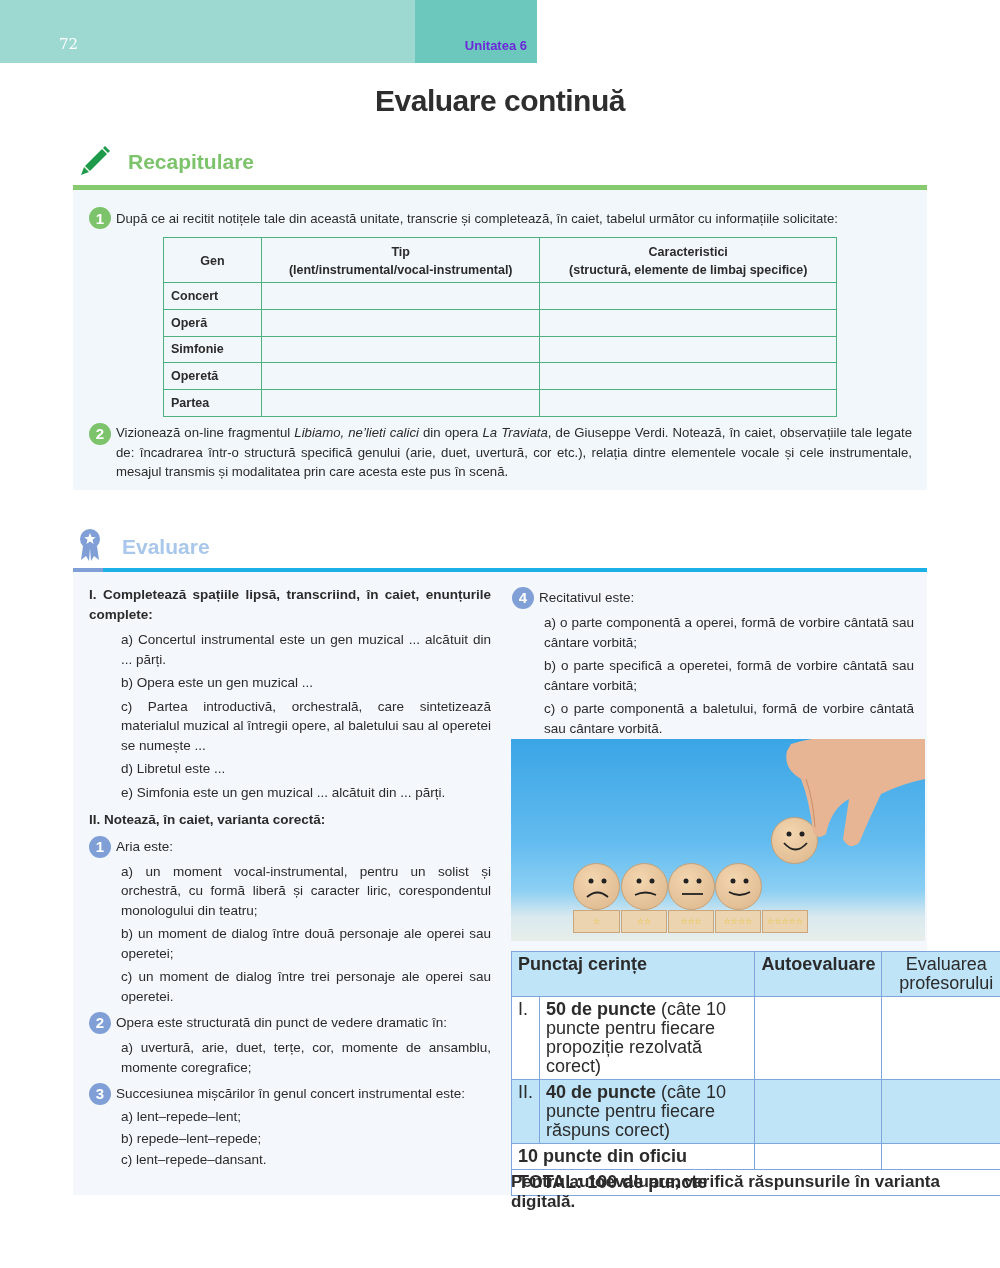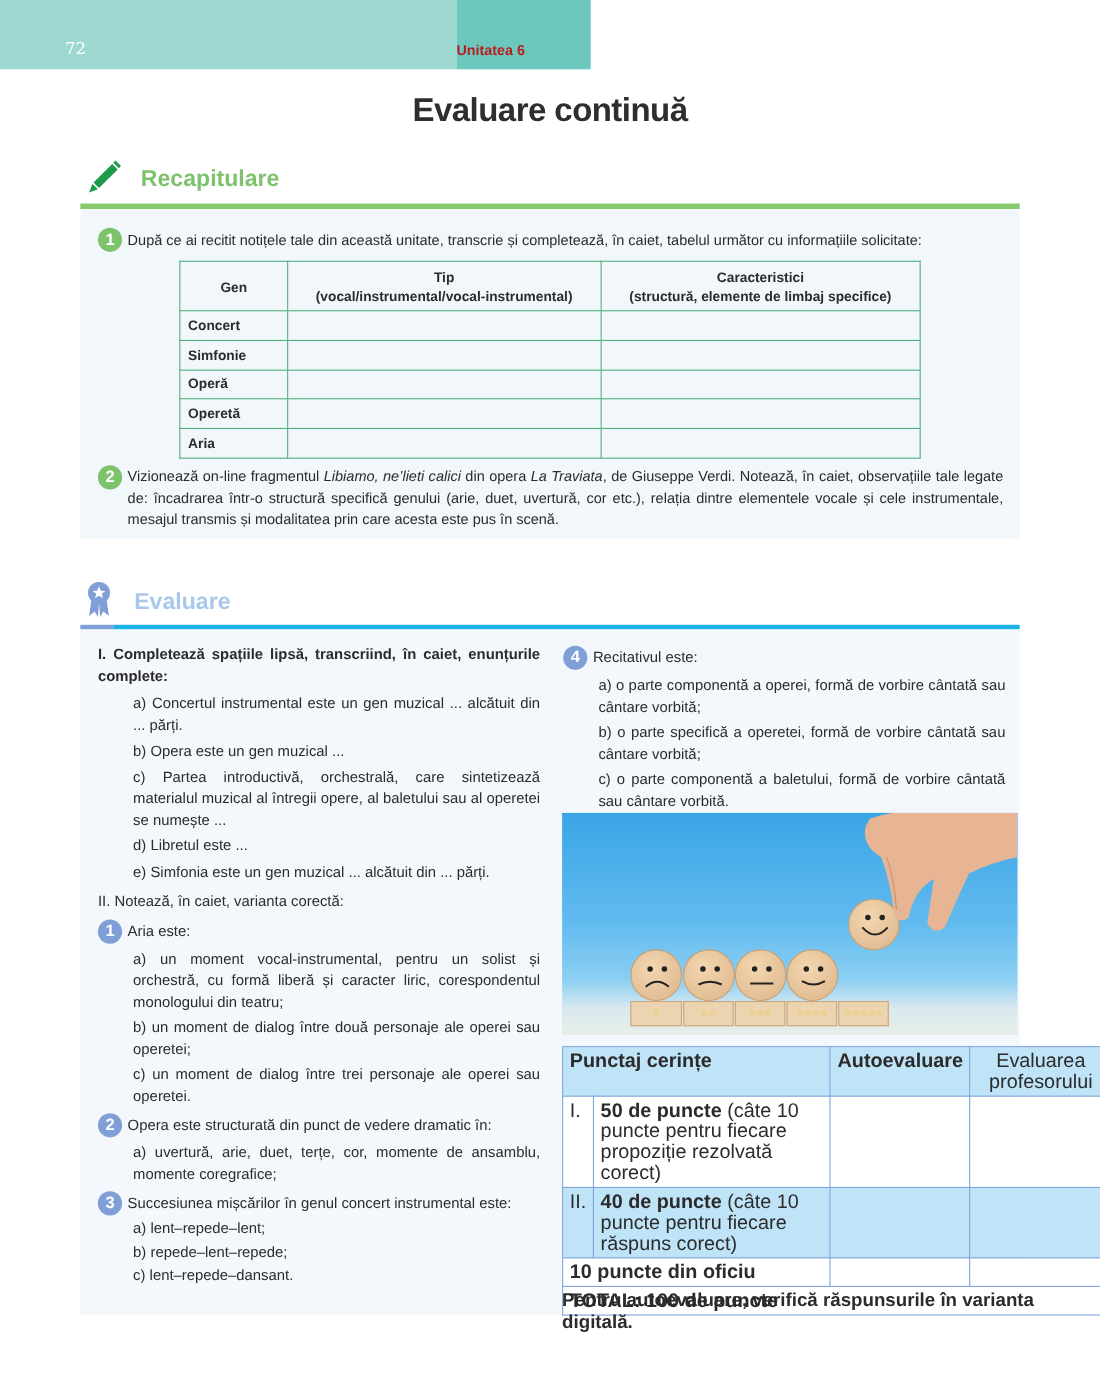--- a/index.html
+++ b/index.html
@@ -3,21 +3,21 @@
 <meta charset="utf-8">
 <style>
   * { box-sizing: border-box; margin: 0; padding: 0; }
   html, body { width: 1000px; height: 1268px; background: #ffffff; }
   body { font-family: "Liberation Sans", sans-serif; color: #2b2b2b; position: relative; overflow: hidden; }
 
   
   .topband { position: absolute; left: 0; top: 0; width: 415px; height: 63px; background: #9dd8d1; }
   .topband2 { position: absolute; left: 415px; top: 0; width: 122px; height: 63px; background: #6cc7bd; }
   .pagenum { position: absolute; left: 59px; top: 35px; font-family: "DejaVu Serif", serif; font-size: 15px; color: #ffffff; }
-  .unit { position: absolute; left: 415px; width: 112px; top: 38px; font-size: 13px; font-weight: bold; color: #b91c1c; }
+  .unit { position: absolute; left: 415px; width: 112px; top: 38px; text-align: right; font-size: 13px; font-weight: bold; color: #6d28d9; }
 
   .pagetitle { position: absolute; left: 0; width: 1000px; top: 84px; text-align: center; font-size: 30px; font-weight: bold; color: #2e2e2e; letter-spacing: -0.5px; }
 
   
   .sec-head { position: absolute; left: 78px; display: flex; align-items: center; }
   .sec-head .h { font-size: 21px; font-weight: bold; margin-left: 16px; }
   .recap-head { top: 144px; }
   .recap-head .h { color: #7cc36b; }
   .recap-line { position: absolute; left: 73px; top: 185px; width: 854px; height: 5px; background: #86c96f; }
   .recap-box { position: absolute; left: 73px; top: 190px; width: 854px; height: 300px; background: #f2f7fb; }
@@ -46,21 +46,21 @@
   .eval-line2 { position: absolute; left: 103px; top: 568px; width: 824px; height: 4px; background: #1cb1e6; }
   .eval-box { position: absolute; left: 73px; top: 572px; width: 854px; height: 623px; background: #f4f8fc; }
 
   .col { position: absolute; font-size: 13.5px; line-height: 19.5px; }
   .left { left: 89px; top: 585px; width: 402px; }
   .right { left: 512px; top: 587px; width: 402px; }
   .hd { font-weight: bold; text-align: justify; }
   .opt { padding-left: 32px; text-align: justify; margin-top: 4px; }
   .qrow { display: flex; align-items: center; margin-top: 6px; }
   .qrow .t { margin-left: 5px; }
-  .hd2 { font-weight: normal; margin-top: 8px; }
+  .hd2 { font-weight: bold; margin-top: 8px; }
 
   
   .photo { position: absolute; left: 511px; top: 739px; width: 414px; height: 202px; background: linear-gradient(180deg, #3aa5e6 0%, #62bbef 50%, #8ccff3 75%, #d9e9ef 88%, #e8eee9 100%); overflow: hidden; }
   .face { position: absolute; width: 47px; height: 47px; border-radius: 50%; background: radial-gradient(circle at 40% 35%, #f3d6b0, #dcb58a); border: 1px solid #c9a073; }
   .block { position: absolute; top: 171px; height: 23px; background: #edd4b0; border: 1px solid #c9a67c; font-size: 8px; color: #e3c320; text-align: center; line-height: 21px; }
   .hand { position: absolute; }
 
   table.score { position: absolute; left: 511px; top: 951px; width: 500px; border-collapse: collapse; font-size: 18px; line-height: 19px; }
   table.score td { border: 1.5px solid #7ea6dc; vertical-align: top; padding: 3px 6px; }
   table.score .blue td { background: #bfe3f7; }
@@ -92,45 +92,45 @@
 
 <div class="q1">
   <span class="num green">1</span>
   <span class="t">După ce ai recitit notițele tale din această unitate, transcrie și completează, în caiet, tabelul următor cu informațiile solicitate:</span>
 </div>
 
 <table class="gen">
   <tbody>
       <tr>
     <th><span>Gen</span></th>
-    <th><span>Tip</span><br><span>(vocal/instrumental/vocal-instrumental)</span></th>
+    <th><span>Tip</span><br><span>(lent/instrumental/vocal-instrumental)</span></th>
     <th><span>Caracteristici</span><br><span>(structură, elemente de limbaj specifice)</span></th>
   </tr>
   <tr>
         <td class="g">Concert</td>
         <td></td>
         <td></td>
       </tr>
   <tr>
+        <td class="g">Operă</td>
+        <td></td>
+        <td></td>
+      </tr>
+  <tr>
         <td class="g">Simfonie</td>
         <td></td>
         <td></td>
       </tr>
   <tr>
-        <td class="g">Operă</td>
-        <td></td>
-        <td></td>
-      </tr>
-  <tr>
         <td class="g">Operetă</td>
         <td></td>
         <td></td>
       </tr>
   <tr>
-        <td class="g">Aria</td>
+        <td class="g">Partea</td>
         <td></td>
         <td></td>
       </tr>
 </tbody>
   </table>
 
 <div class="q2">
   <span class="num green">2</span>
   <p><span>Vizionează on-line fragmentul </span><i>Libiamo, ne’lieti calici</i><span> din opera </span><i>La Traviata</i><span>, de Giuseppe Verdi. Notează, în caiet, observațiile tale legate de: încadrarea într-o structură specifică genului (arie, duet, uvertură, cor etc.), relația dintre elementele vocale și cele instrumentale, mesajul transmis și modalitatea prin care acesta este pus în scenă.</span></p>
 </div>

